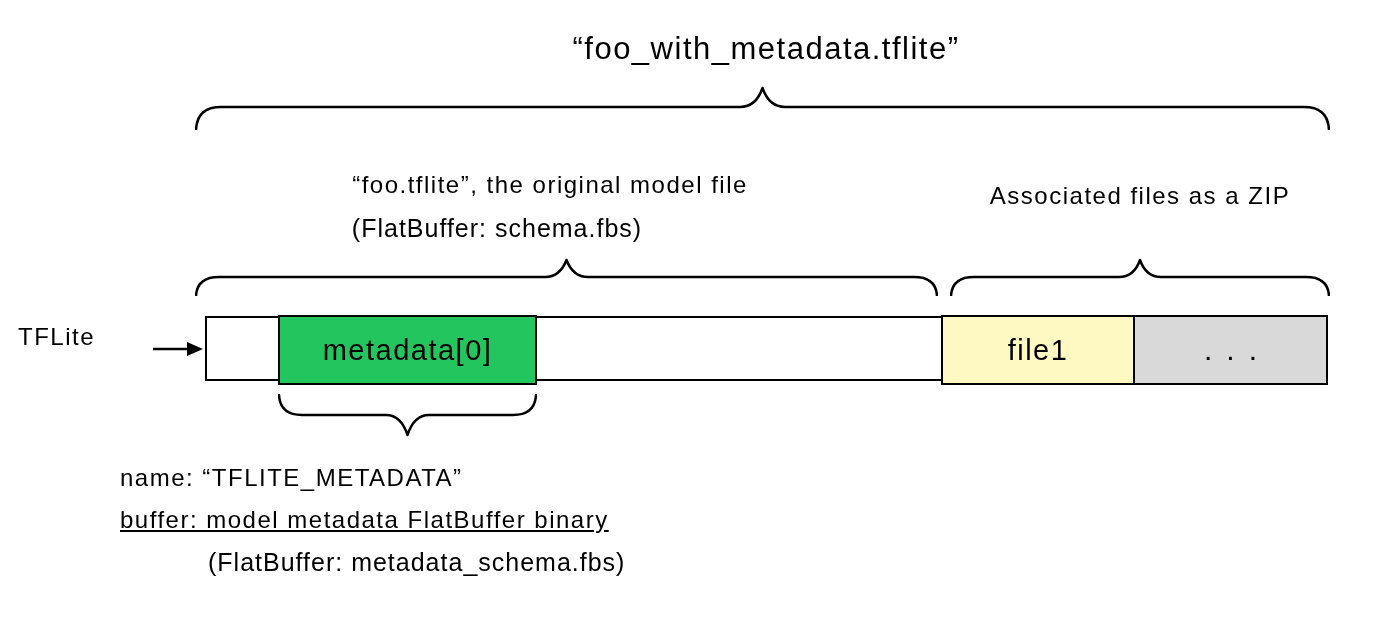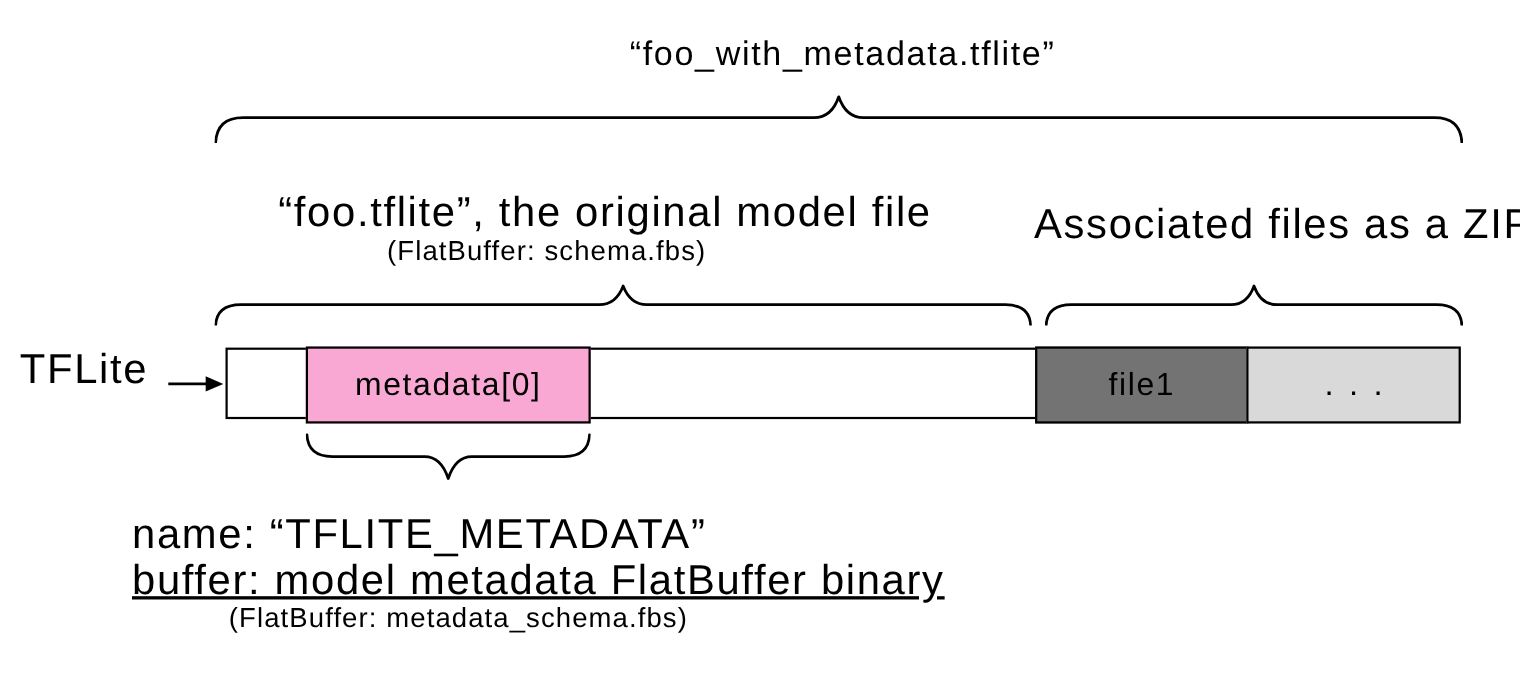--- a/index.html
+++ b/index.html
@@ -11,21 +11,21 @@
     position: relative;
     width: 1382px;
     height: 621px;
     background: #ffffff;
     font-family: "Liberation Sans", sans-serif;
     color: #000000;
     overflow: hidden;
   }
   .abs { position: absolute; }
   .label {
-    font-size: 38px;
+    font-size: 24px;
     letter-spacing: 1.5px;
     line-height: 1.2;
     white-space: nowrap;
   }
   .label-sm {
     font-size: 25px;
     letter-spacing: 1px;
     white-space: nowrap;
   }
   .centered { text-align: center; }
@@ -55,22 +55,22 @@
     top: -3px;
     height: 70px;
     border: 2px solid #000000;
     box-sizing: border-box;
     display: flex;
     align-items: center;
     justify-content: center;
     font-size: 29px;
     letter-spacing: 1.5px;
   }
-  #seg-metadata { left: 71px;  width: 259px; background: #f9a8d4; }
-  #seg-file1    { left: 734px; width: 194px; background: #737373; }
+  #seg-metadata { left: 71px;  width: 259px; background: #22c55e; }
+  #seg-file1    { left: 734px; width: 194px; background: #fef9c3; }
   #seg-more     { left: 926px; width: 195px; background: #d9d9d9; }
   #seg-more .dots { letter-spacing: 14px; margin-right: -14px; font-size: 30px; }
 
   #note-line1 { top: 464px; left: 120px; }
   #note-line2 { top: 506px; left: 120px; text-decoration: underline; }
   #note-line3 { top: 548px; left: 208px; }
 
   svg { display: block; }
   .brace-path {
     fill: none;

